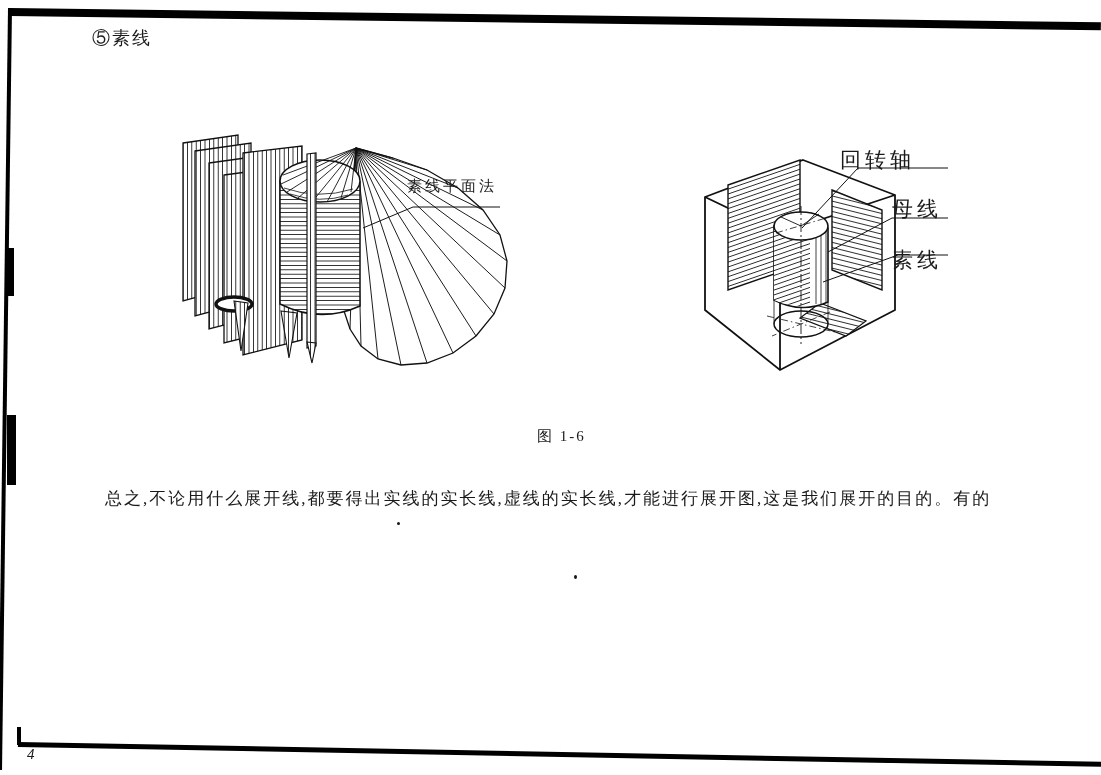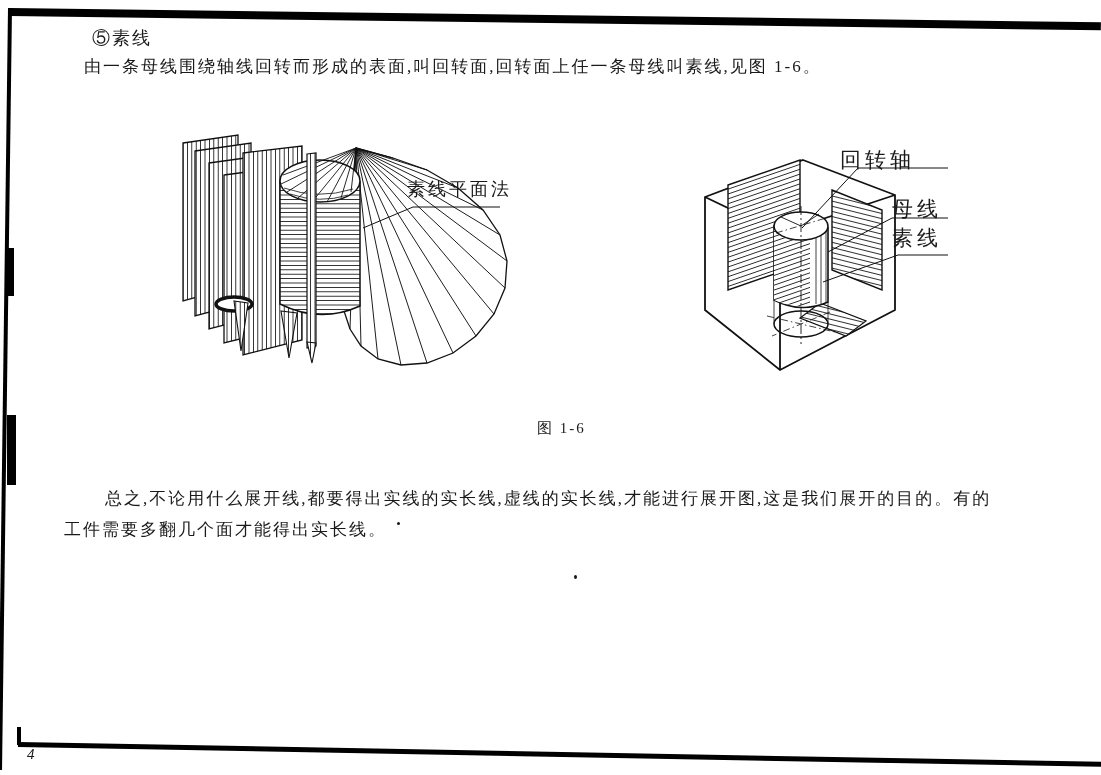--- a/index.html
+++ b/index.html
@@ -1,24 +1,24 @@
 <!DOCTYPE html>
 <html><head>
 <meta charset="utf-8">
 <style>
   html,body{margin:0;padding:0;background:#e8e8e8;}
   #page{position:relative;width:1101px;height:775px;background:#ffffff;overflow:hidden;
         font-family:"Liberation Serif","DejaVu Serif",serif;color:#1a1a1a;padding-left:33px;}
   .txt{position:absolute;white-space:nowrap;color:#1a1a1a;}
   .heading{font-size:18px;letter-spacing:2px;}
   .body-line{font-size:17px;letter-spacing:2px;}
-  .fig-label{font-size:18px;letter-spacing:3px;}
+  .fig-label{font-size:15px;letter-spacing:3px;}
   .fig-label-bold{font-size:15px;font-weight:bold;letter-spacing:3.5px;line-height:21px;}
   .leader-label{font-size:21px;letter-spacing:4px;}
-  .caption{font-size:15px;letter-spacing:2px;}
+  .caption{font-size:15px;letter-spacing:2px;margin-top:8px;}
   .pagenum{font-size:15px;font-style:italic;}
   .artifact{position:absolute;background:#000;}
   .speck{position:absolute;background:#161616;border-radius:50%;}
   svg{position:absolute;}
 </style>
 </head>
 <body>
 
 <div id="page">
 
@@ -26,21 +26,20 @@
   <div class="artifact" style="left:8px;top:8px;width:4px;height:762px;transform:rotate(0.75deg);transform-origin:left top;"></div>
   <div class="artifact" style="left:6px;top:248px;width:8px;height:48px;"></div>
   <div class="artifact" style="left:7px;top:415px;width:9px;height:70px;"></div>
   <div class="artifact" style="left:18px;top:742px;width:1085px;height:5px;transform:rotate(1.05deg);transform-origin:left top;"></div>
   <div class="artifact" style="left:17px;top:727px;width:4px;height:18px;"></div>
   <div class="speck" style="left:397px;top:522px;width:3px;height:3px;"></div>
   <div class="speck" style="left:574px;top:575px;width:3px;height:4px;"></div>
 
   <div class="txt heading" style="left:92px;top:26px;">⑤素线</div>
 
-  <div class="txt body-line" style="left:84px;top:55px;">由一条母线围绕轴线回转而形成的表面,叫回转面,回转面上任一条母线叫素线,见图 1-6。</div>
 
   <svg style="left:150px;top:118px;" width="362" height="284" viewBox="0 0 362 284">
     <defs>
       <pattern id="vh1" width="4.4" height="10" patternUnits="userSpaceOnUse">
         <rect width="4.4" height="10" fill="#ffffff"></rect>
         <line x1="2.2" y1="0" x2="2.2" y2="10" stroke="#1a1a1a" stroke-width="0.9"></line>
       </pattern>
       <pattern id="hh1" width="10" height="4.4" patternUnits="userSpaceOnUse">
         <rect width="10" height="4.4" fill="#ffffff"></rect>
         <line x1="0" y1="2.2" x2="10" y2="2.2" stroke="#1a1a1a" stroke-width="0.9"></line>
@@ -122,22 +121,21 @@
     <g fill="none" stroke="#111" stroke-width="1">
       <path d="M122,88 L178,28 L268,28"></path>
       <path d="M148,112 L212,78 L268,78"></path>
       <path d="M143,142 L218,115 L268,115"></path>
     </g>
   </svg>
 
 
   <div class="txt leader-label" style="left:840px;top:146px;">回转轴</div>
   <div class="txt leader-label" style="left:892px;top:195px;">母线</div>
-  <div class="txt leader-label" style="left:892px;top:224px;text-align:right;">素线</div>
+  <div class="txt leader-label" style="left:892px;top:246px;text-align:right;">素线</div>
 
   <div class="txt caption" style="left:537px;top:419px;">图 1-6</div>
 
   <div class="txt body-line" style="left:97px;top:487px;margin-left:8px;">总之,不论用什么展开线,都要得出实线的实长线,虚线的实长线,才能进行展开图,这是我们展开的目的。有的</div>
-  <div class="txt body-line" style="left:64px;top:518px;">工件需要多翻几个面才能得出实长线。</div>
 
   <div class="txt pagenum" style="left:27px;top:746px;">4</div>
 
 </div>
 
 </body></html>

